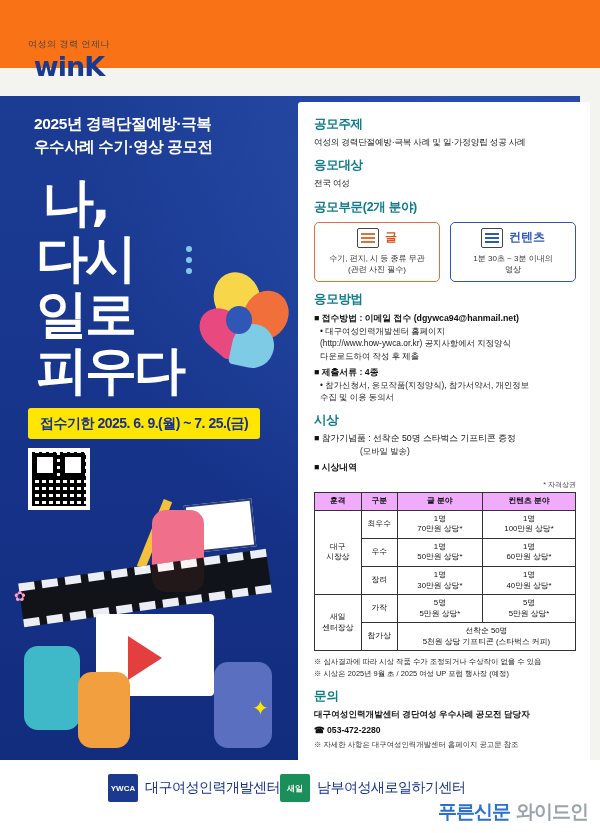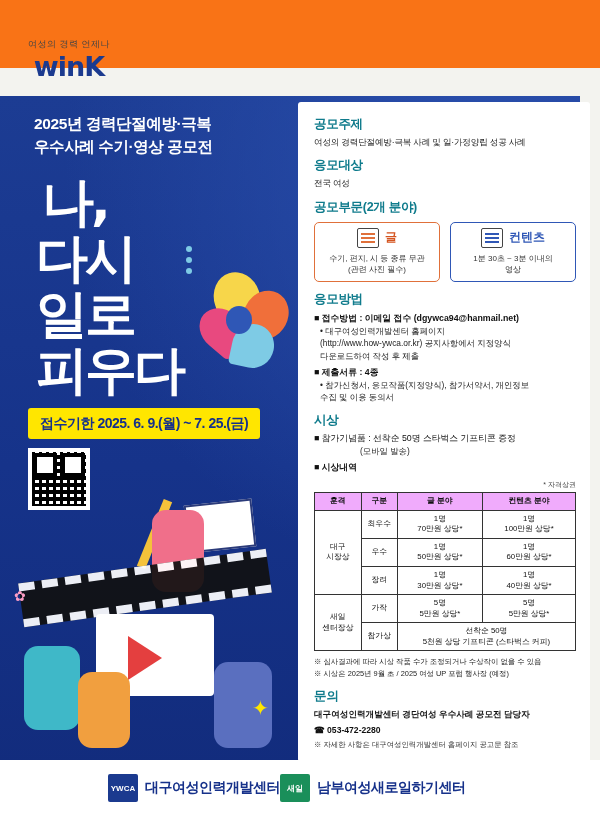--- a/index.html
+++ b/index.html
@@ -205,21 +205,21 @@
     position: absolute; left: 108px; top: 14px;
     display: flex; align-items: center; 
   }
   .foot-item { display: flex; align-items: center; gap: 7px; }
   .foot-mark {
     width: 30px; height: 28px; background: #1b3a8f; color: #fff;
     font-size: 8px; font-weight: bold; display: flex; align-items: center; justify-content: center;
     border-radius: 2px;
   }
   .foot-mark.green { background: #1a8f5a; }
-  .foot-text { font-size: 14px; font-weight: bold; color: #16318a; letter-spacing: -.5px; }
+  .foot-text { font-size: 14px; font-weight: normal; color: #16318a; letter-spacing: -.5px; }
   .watermark {
     position: absolute; right: 12px; bottom: 8px;
     display: flex; align-items: baseline; gap: 6px;
   }
   .wm1 { font-size: 19px; font-weight: bold; color: #2a6fd4; letter-spacing: -1px; }
   .wm2 { font-size: 19px; font-weight: bold; color: #9aa3ad; letter-spacing: -1px; }
 </style>
 </head>
 <body>
 
@@ -386,14 +386,18 @@
     <div class="foot-logos">
       <div class="foot-item">
         <span class="foot-mark">YWCA</span>
         <span class="foot-text">대구여성인력개발센터</span>
       </div>
       <div class="foot-item">
         <span class="foot-mark green">새일</span>
         <span class="foot-text">남부여성새로일하기센터</span>
       </div>
     </div>
+    <div class="watermark">
+      <span class="wm1">푸른신문</span>
+      <span class="wm2">와이드인</span>
+    </div>
   </div>
 </div>
 
 </body></html>

